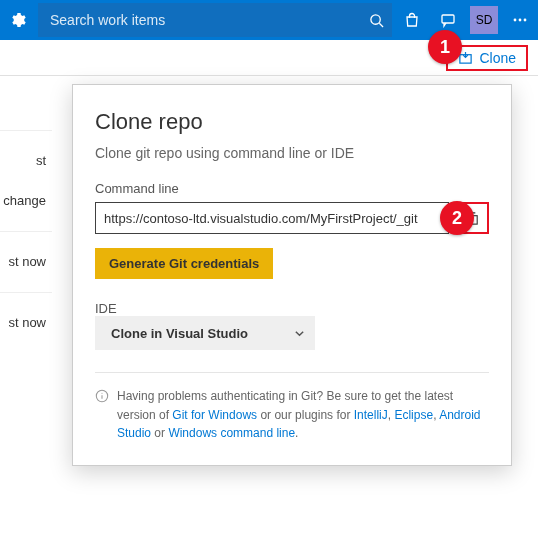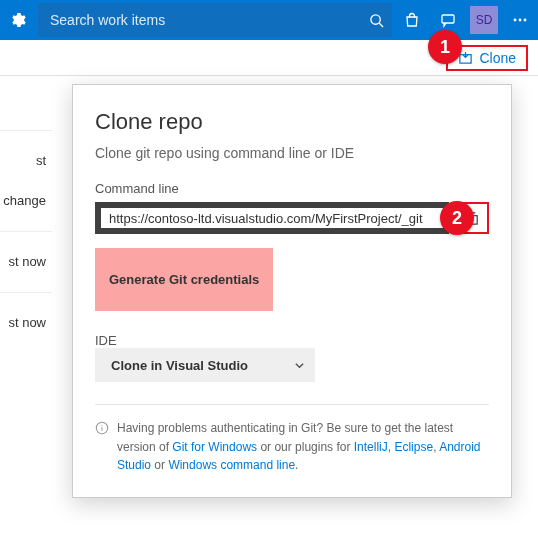--- a/index.html
+++ b/index.html
@@ -36,21 +36,21 @@
   .search-input {
     flex:1; background:transparent; border:none; outline:none;
     color:#fff; font-size:14px;
   }
   .search-input::placeholder { color: rgba(255,255,255,0.85); }
   .top-icon {
     width:36px; height:40px; display:flex; align-items:center; justify-content:center;
     cursor:pointer;
   }
   .avatar {
-    width:28px; height:28px; background:#8c8cd9; color:#4c1d95;
+    width:28px; height:28px; background:#8c8cd9; color:#000000;
     display:flex; align-items:center; justify-content:center;
     font-size:12px; margin:16px 4px; cursor:pointer;
   }
   .subbar {
     height:36px; border-bottom:1px solid #e0e0e0;
     display:flex; align-items:center; justify-content:flex-end;
     padding: 0 10px;
   }
   .clone-btn {
     display:flex; align-items:center; gap:6px;
@@ -82,31 +82,31 @@
   .tabs { display:flex; }
   .tab {
     padding: 6px 14px; font-size:13px; cursor:pointer;
     background:#f4f4f4; color:#333;
   }
   .tab.active { background:#0078d4; color:#fff; }
   .url-row {
     display:flex; align-items:stretch; margin-top:0;
   }
   .url-input {
-    flex:1; border:6px solid #404040; height:32px; padding:0 8px;
+    flex:1; border:1px solid #404040; height:32px; padding:0 8px;
     font-size:13px; color:#333; outline:none; overflow:hidden; white-space:nowrap;
   }
   .copy-btn {
     width:34px; display:flex; align-items:center; justify-content:center;
     cursor:pointer; margin-left:6px;
     border:2.5px solid #e81123;
   }
   .gen-btn {
     margin-top:14px;
-    background:#fca5a5; border:none; padding:24px 14px;
+    background:#eab308; border:none; padding:8px 14px;
     font-size:13px; font-weight:600; color:#333; cursor:pointer;
   }
   .ide-label { margin-top:22px; font-size:13px; color:#555; margin-bottom:0;}
   .ide-dd {
     display:flex; align-items:center; justify-content:space-between;
     background:#efefef; width:220px; height:34px; padding:0 10px 0 16px;
     cursor:pointer; font-weight:600; font-size:13px;
   }
   .ide-dd .chev { font-size:12px; color:#555; }
   .divider { border-top:1px solid #e5e5e5; margin-top:22px; padding-top:14px; }

